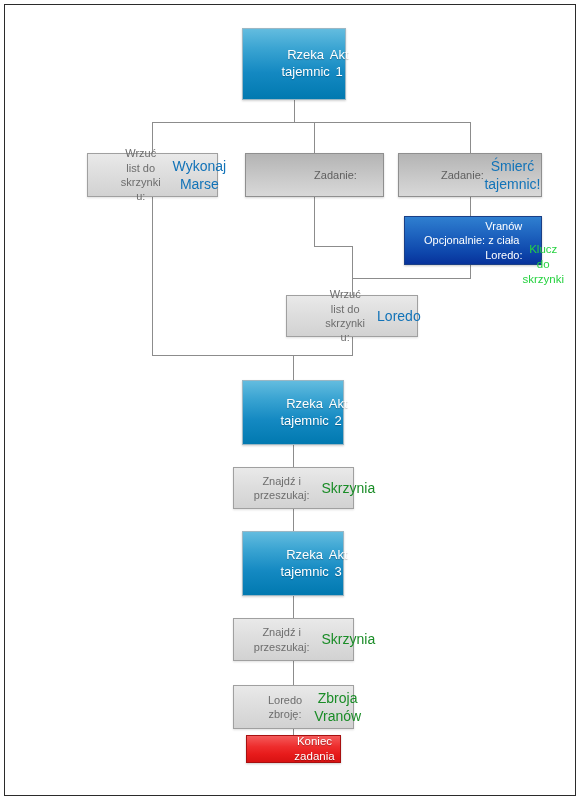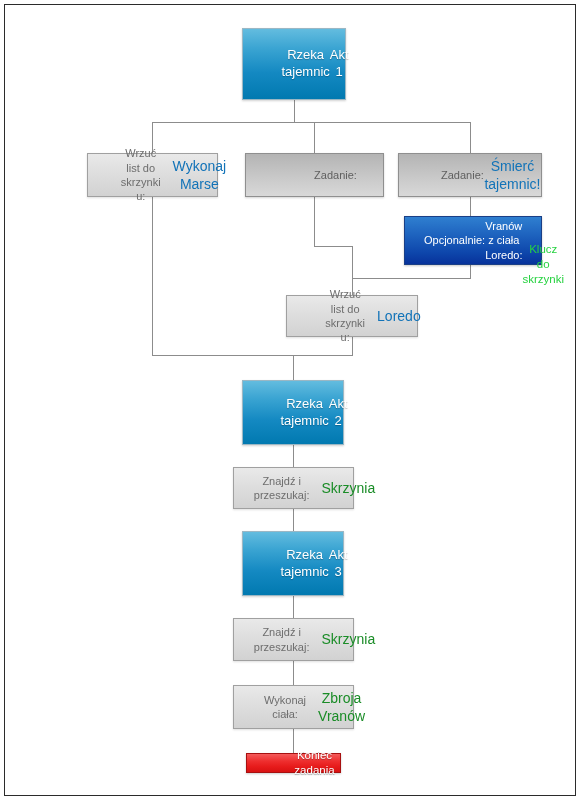--- a/index.html
+++ b/index.html
@@ -216,22 +216,22 @@
       <div class="line1">Rzeka tajemnic</div>
       <div class="line2">Akt 3</div>
     </div>
 
     <div class="node grey" style="left:233px; top:618px; width:121px; height:43px;">
       <div class="caption">Znajdź i przeszukaj:</div>
       <div class="value val-green">Skrzynia</div>
     </div>
 
     <div class="node grey" style="left:233px; top:685px; width:121px; height:44px;">
-      <div class="caption">Wykonaj ciała:</div>
+      <div class="caption">Loredo zbroję:</div>
       <div class="value val-green">Zbroja Vranów</div>
     </div>
 
-    <div class="node red" style="left:246px; top:753px; width:95px; height:20px;">
+    <div class="node red" style="left:246px; top:735px; width:95px; height:28px;">
       <div class="value">Koniec zadania</div>
     </div>
 
   </div>
 </div>
 
 </body></html>

